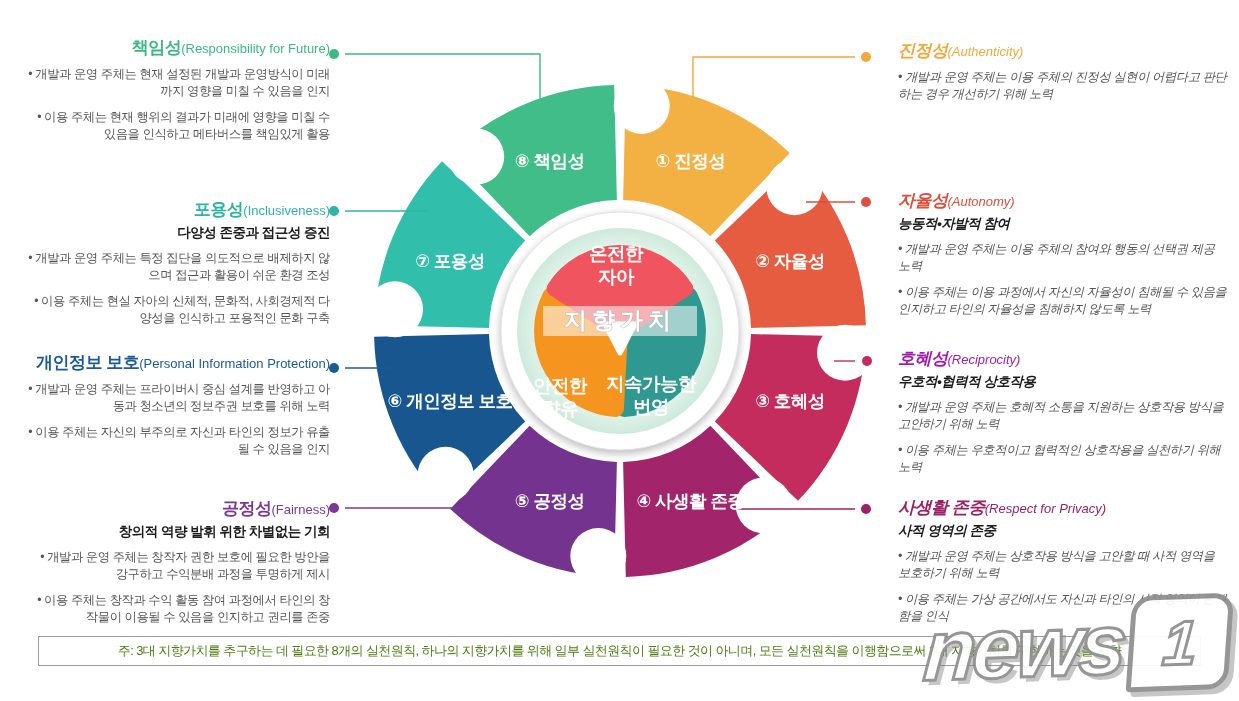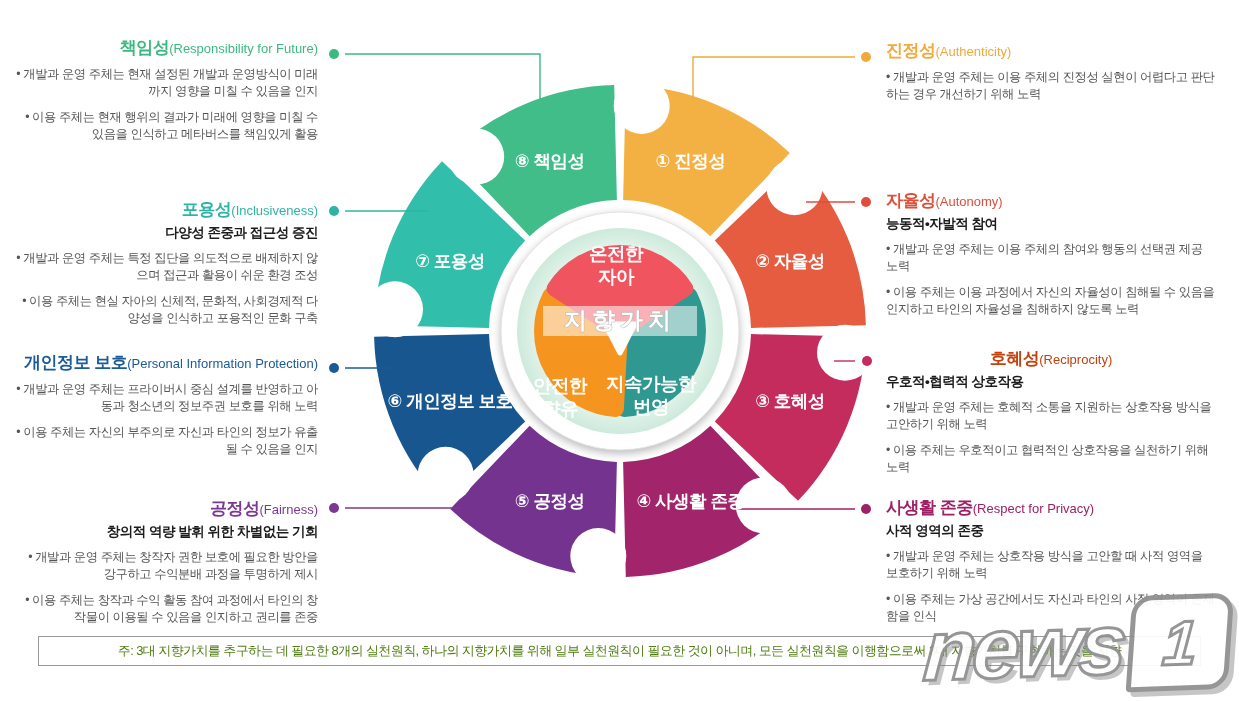--- a/index.html
+++ b/index.html
@@ -1,23 +1,23 @@
 <!DOCTYPE html>
 <html><head>
 <meta charset="utf-8">
 <style>
   html,body{margin:0;padding:0;background:#fff;}
   .canvas{
     position:relative;width:1239px;height:701px;background:#ffffff;overflow:hidden;
     font-family:"Liberation Sans","DejaVu Sans",sans-serif;
   }
   #diagram-svg{position:absolute;left:0;top:0;}
-  .block{position:absolute;line-height:1.25;}
+  .block{position:absolute;line-height:1.25;margin-left:12px;}
   .block.left{text-align:right;}
-  .block.right{text-align:left;}
+  .block.right{text-align:left;font-style:italic;}
   .block .title-kr{font-size:17px;font-weight:bold;letter-spacing:-0.5px;}
   .block .title-en{font-size:13px;font-weight:normal;}
   .block .subtitle{font-size:13.5px;font-weight:bold;color:#1c1c1c;margin-top:5px;letter-spacing:-0.5px;}
   .block .bullet{font-size:12.3px;color:#555;margin-top:8px;letter-spacing:-0.4px;line-height:1.4;}
   .note-box{
     position:absolute;left:38px;top:636px;width:1161px;height:28px;
     border:1px solid #9a9a9a;background:#fff;display:flex;align-items:center;justify-content:center;
     font-size:13px;color:#4d7c0f;letter-spacing:-0.6px;
   }
   .watermark{
@@ -106,21 +106,21 @@
         <div style="color: rgb(240, 169, 58);"><span class="title-kr">진정성</span><span class="title-en">(Authenticity)</span></div>
         <div class="bullet">• 개발과 운영 주체는 이용 주체의 진정성 실현이 어렵다고 판단하는 경우 개선하기 위해 노력</div>
       </div>
       <div class="block right" style="top: 190px; left: 886px; width: 330px;">
         <div style="color: rgb(221, 79, 58);"><span class="title-kr">자율성</span><span class="title-en">(Autonomy)</span></div>
         <div class="subtitle">능동적•자발적 참여</div>
         <div class="bullet">• 개발과 운영 주체는 이용 주체의 참여와 행동의 선택권 제공 노력</div>
         <div class="bullet">• 이용 주체는 이용 과정에서 자신의 자율성이 침해될 수 있음을 인지하고 타인의 자율성을 침해하지 않도록 노력</div>
       </div>
       <div class="block right" style="top: 348px; left: 886px; width: 330px;">
-        <div style="color: #c2410c; text-align: center;"><span class="title-kr">호혜성</span><span class="title-en">(Reciprocity)</span></div>
+        <div style="color: #a21caf;"><span class="title-kr">호혜성</span><span class="title-en">(Reciprocity)</span></div>
         <div class="subtitle">우호적•협력적 상호작용</div>
         <div class="bullet">• 개발과 운영 주체는 호혜적 소통을 지원하는 상호작용 방식을 고안하기 위해 노력</div>
         <div class="bullet">• 이용 주체는 우호적이고 협력적인 상호작용을 실천하기 위해 노력</div>
       </div>
       <div class="block right" style="top: 497px; left: 886px; width: 330px;">
         <div style="color: rgb(156, 33, 102);"><span class="title-kr">사생활 존중</span><span class="title-en">(Respect for Privacy)</span></div>
         <div class="subtitle">사적 영역의 존중</div>
         <div class="bullet">• 개발과 운영 주체는 상호작용 방식을 고안할 때 사적 영역을 보호하기 위해 노력</div>
         <div class="bullet">• 이용 주체는 가상 공간에서도 자신과 타인의 사적 영역이 존재함을 인식</div>
       </div>

